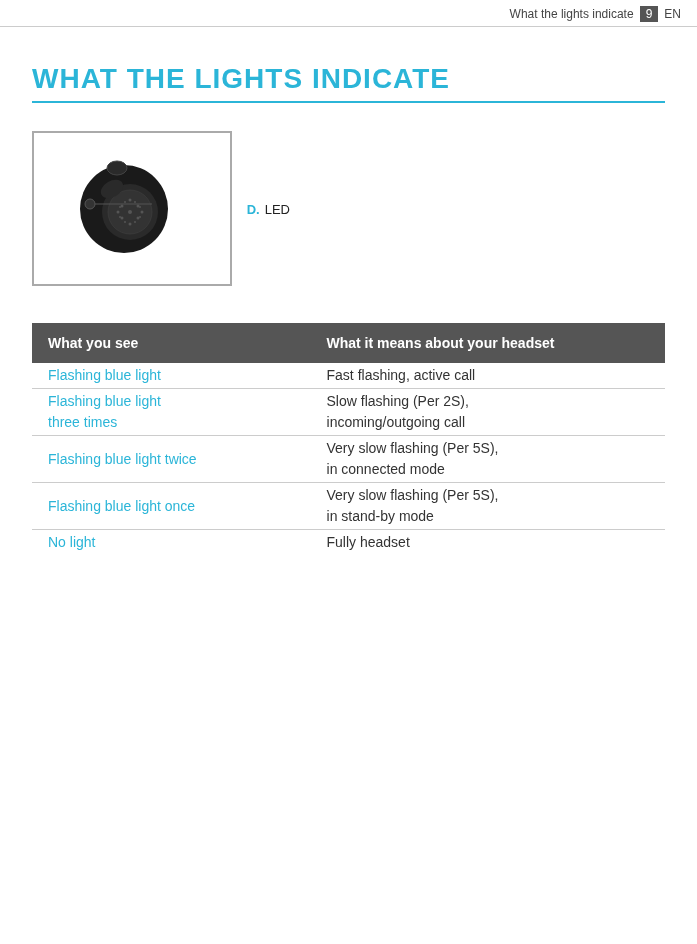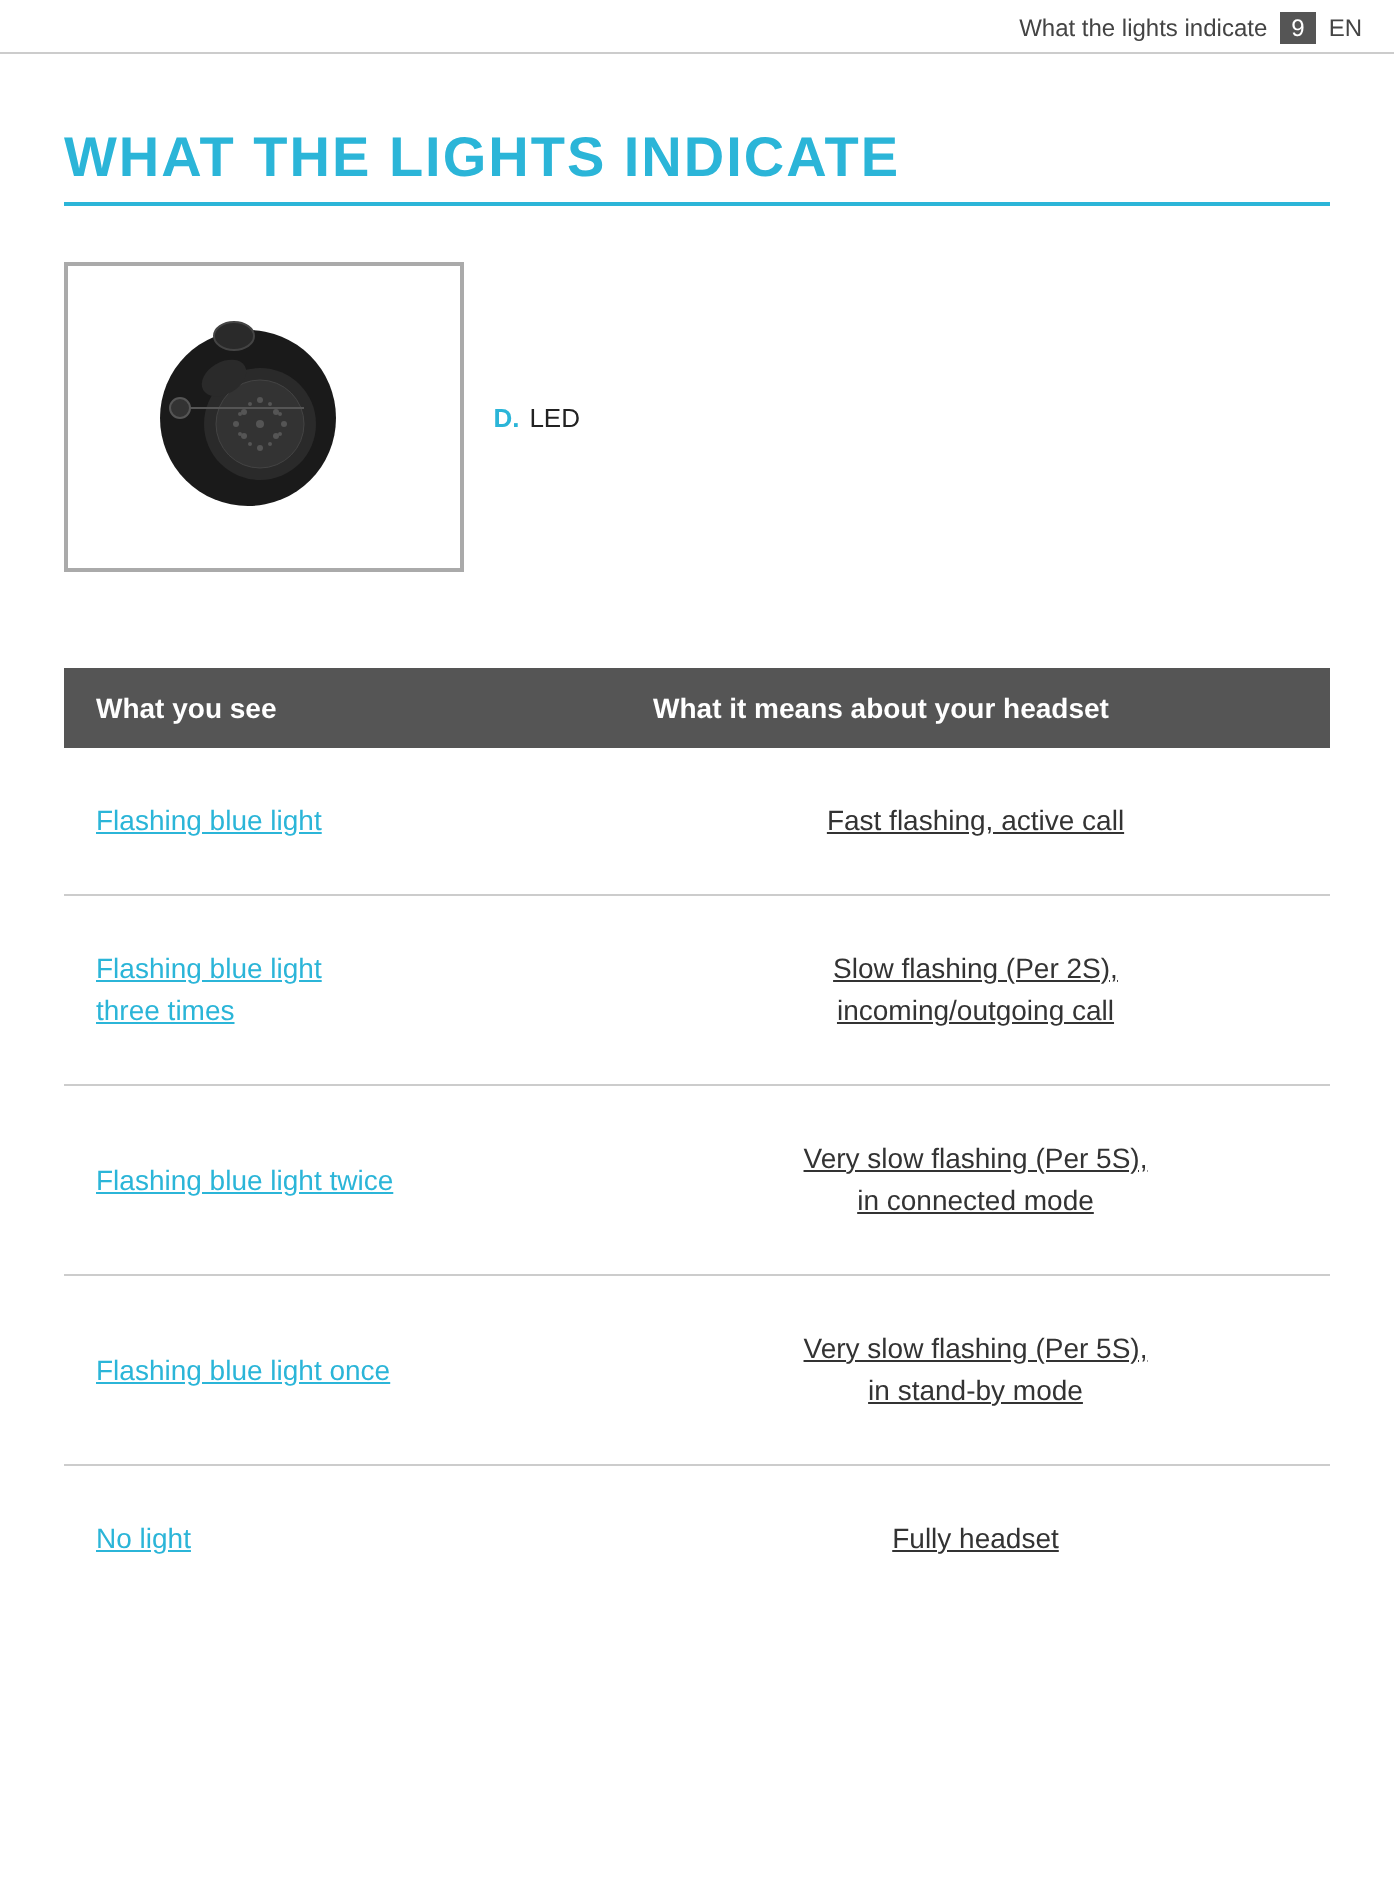--- a/index.html
+++ b/index.html
@@ -90,21 +90,21 @@
     .led-label .led-d {
       color: #2bb5d8;
       font-weight: bold;
       margin-right: 2px;
     }
 
     
     .info-table {
       width: 100%;
       border-collapse: collapse;
-      margin-top: 20px;
+      margin-top: 9px;
     }
 
     .info-table thead tr {
       background: #555;
       color: #fff;
     }
 
     .info-table thead th {
       padding: 12px 16px;
       text-align: left;
@@ -118,36 +118,34 @@
 
     .info-table tbody tr {
       border-bottom: 1px solid #ccc;
     }
 
     .info-table tbody tr:last-child {
       border-bottom: none;
     }
 
     .info-table tbody td {
-      padding: 26px 16px;
+      padding: 2px 16px;
       font-size: 14px;
       vertical-align: middle;
-      text-decoration: underline;
     }
 
     .info-table tbody td.col-see {
       color: #2bb5d8;
       font-size: 14px;
       line-height: 1.5;
     }
 
     .info-table tbody td.col-means {
       color: #333;
       line-height: 1.5;
-      text-align: center;
     }
   </style>
 </head>
 <body>
 
 <div class="header-bar">
   <div class="page-info">
     <span>What the lights indicate</span>
     <span class="page-number">9</span>
     <span>EN</span>

